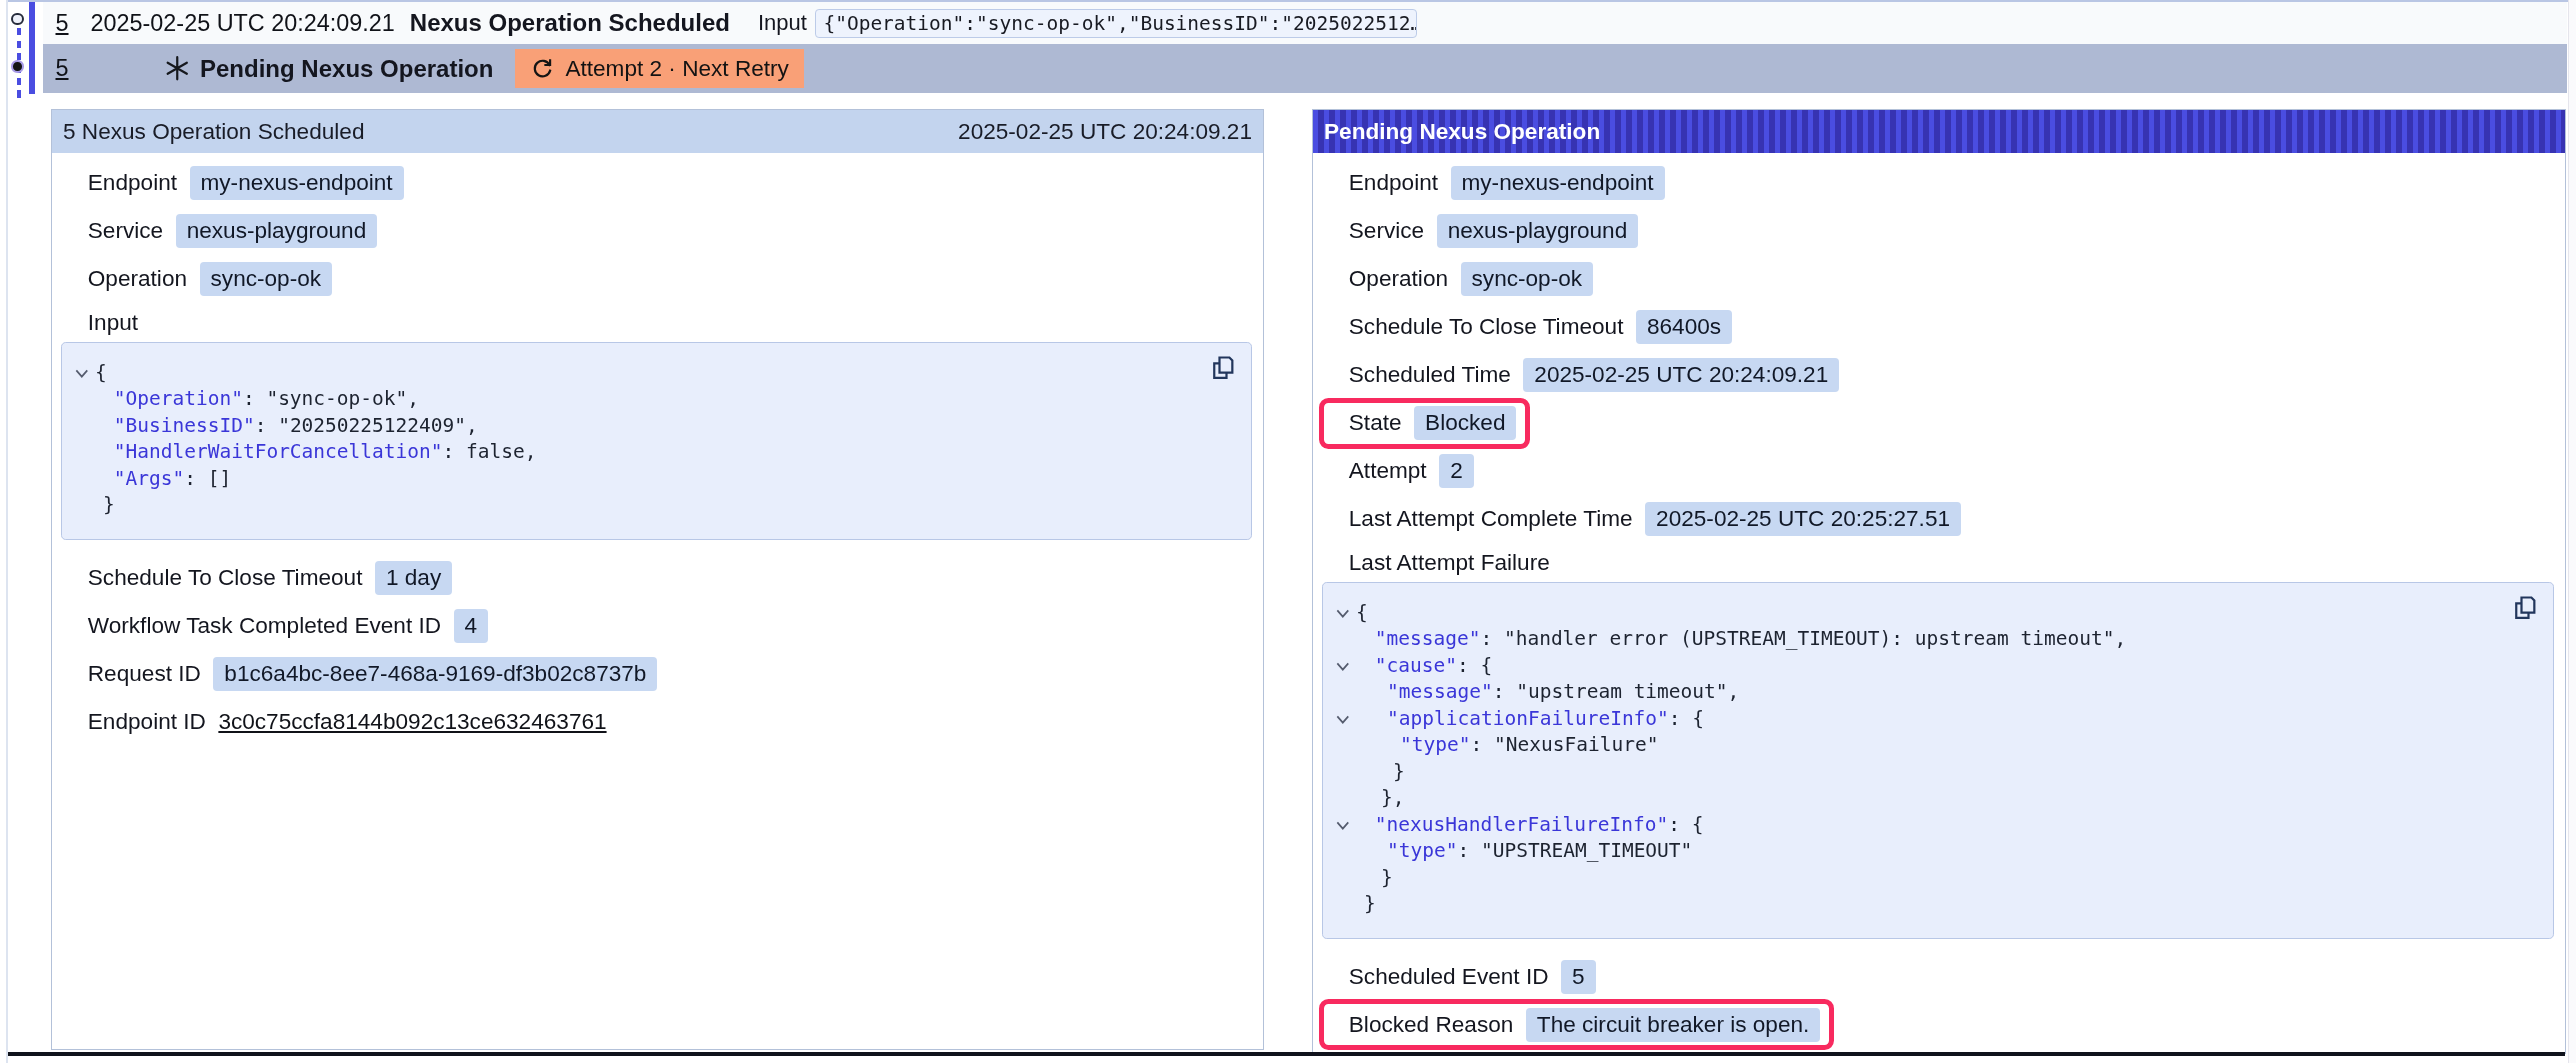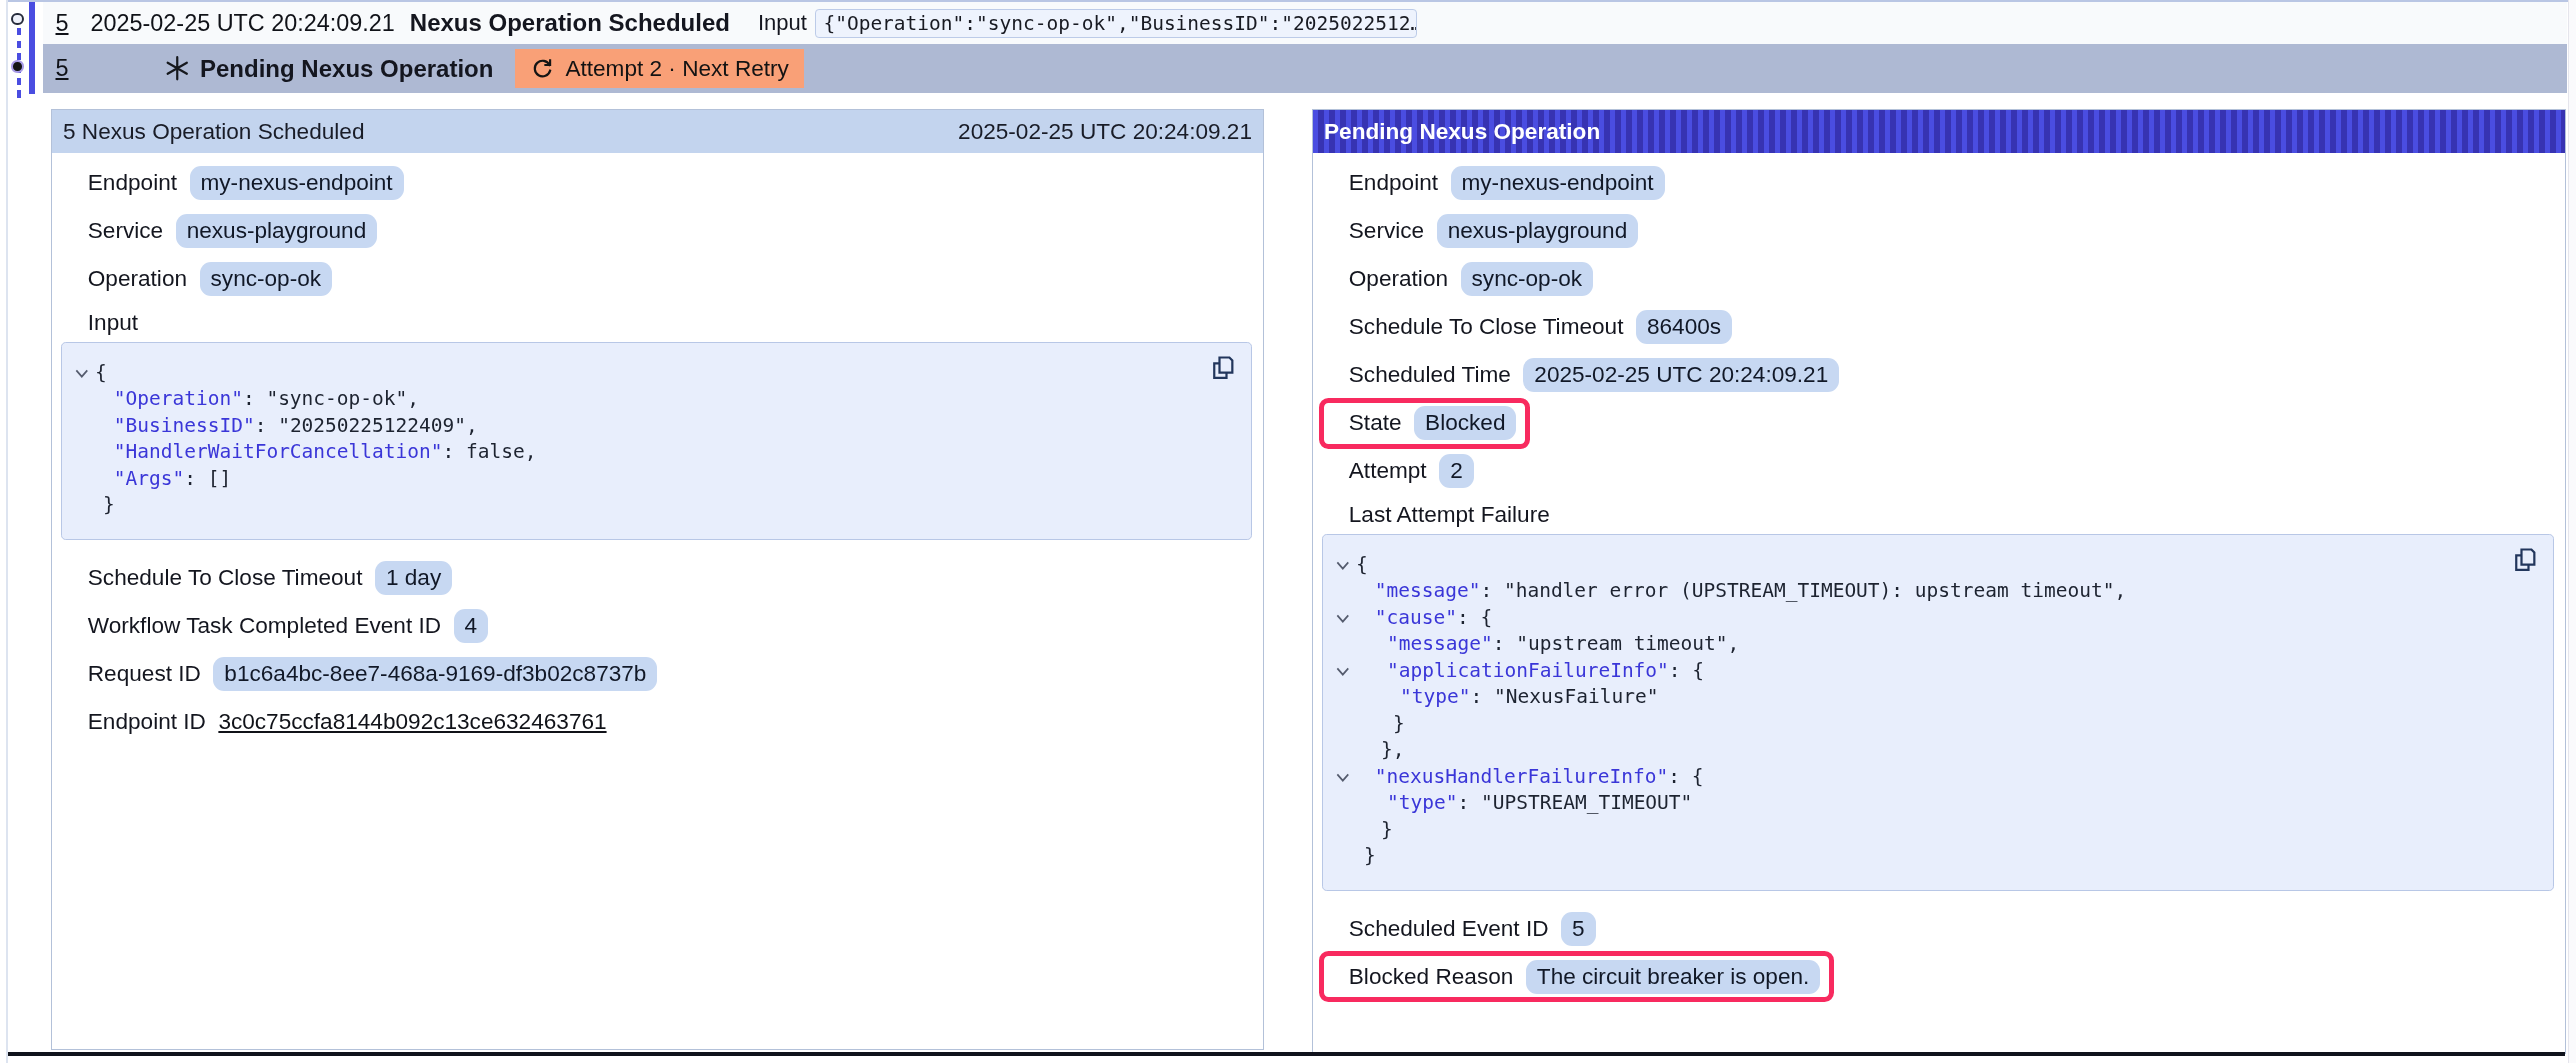--- a/index.html
+++ b/index.html
@@ -54,21 +54,21 @@
   .panel-right{left:1312px;width:1254px;height:945px;border-bottom:none;}
   .p-hdr{height:43px;display:flex;align-items:center;justify-content:space-between;
     padding:0 11px;font-size:22.6px;}
   .p-hdr-left{background:var(--hdr-blue);color:#191c27;font-weight:500;}
   .p-hdr-right{background:repeating-linear-gradient(90deg,var(--indigo) 0 5.5px,var(--stripe-dark) 5.5px 11px);
     color:#fff;font-weight:700;}
   .p-body{padding:6.2px 9.4px 0 7.8px;}
 
   .field{min-height:48px;display:flex;align-items:center;gap:12.5px;font-size:22.6px;margin-left:28px;}
   .field.label-only{min-height:37px;align-items:flex-end;padding-bottom:4.7px;}
-  .pill{background:var(--pill);border-radius:11px;padding:3.9px 11px;color:#111827;white-space:nowrap;}
+  .pill{background:var(--pill);border-radius:4px;padding:3.9px 11px;color:#111827;white-space:nowrap;}
   .link-value{color:#101218;text-decoration:underline;cursor:pointer;}
   .annot{position:relative;display:inline-flex;align-items:center;gap:12.5px;justify-content:center;}
   .annot::after{content:"";position:absolute;left:-30px;right:-14px;top:-8.6px;bottom:-8.6px;
     border:5.5px solid var(--pink);border-radius:9.4px;pointer-events:none;z-index:5;}
 
   .codeblock{position:relative;background:var(--code-bg);border:0.8px solid var(--code-border);
     border-radius:4.7px;margin:1.6px 1.6px 14px 1.6px;padding:17px 47px 20px 6.2px;
     font-family:"DejaVu Sans Mono",monospace;font-size:19.5px;line-height:26.5px;color:#1d2330;}
   .code-line{display:flex;align-items:center;}
   .fold-gutter{width:26.5px;flex:0 0 26.5px;display:flex;justify-content:center;align-items:center;cursor:pointer;}
@@ -220,20 +220,24 @@
       <div class="field">
         <span class="annot">
           <span>State</span>
           <span class="pill">Blocked</span>
         </span>
       </div>
       <div class="field">
         <span>Attempt</span>
         <span class="pill">2</span>
       </div>
+      <div class="field">
+        <span>Last Attempt Complete Time</span>
+        <span class="pill">2025-02-25 UTC 20:25:27.51</span>
+      </div>
       <div class="field label-only">
         <span>Last Attempt Failure</span>
       </div>
       <div class="codeblock">
         <button class="copy-btn">
           <span><svg width="28" height="28" viewBox="0 0 24 24" fill="none" stroke="#22365c" stroke-width="1.9">
               <path d="M9 3h8.5L20 5.5V16H9z"></path>
               <path d="M15 16v4.5H4.5V8H9"></path>
             </svg></span>
         </button>

